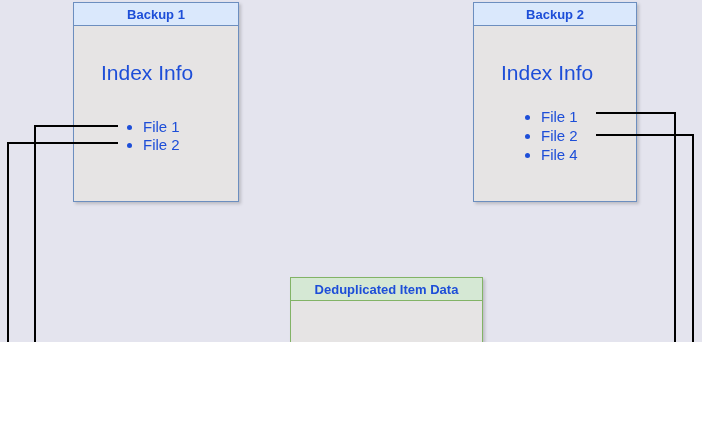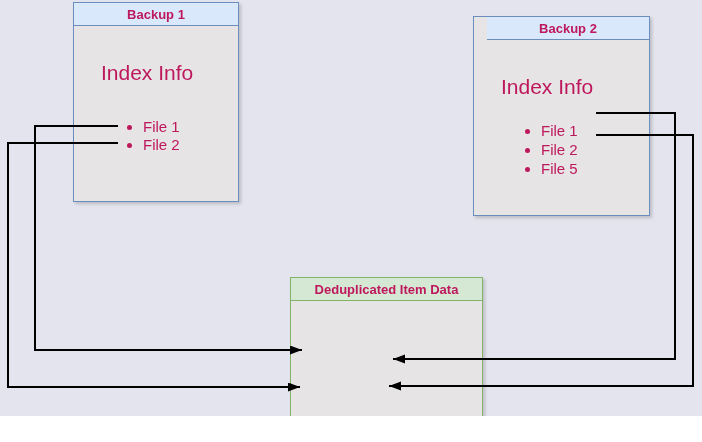--- a/index.html
+++ b/index.html
@@ -1,23 +1,23 @@
 <!DOCTYPE html>
 <html style="--page_bg: #e4e4ee; --box_fill: #e6e4e4; --blue_border: #6c8ebf; --blue_header_fill: #dae8fc; --green_border: #82b366; --green_header_fill: #d5e8d4; --connector: #000000;"><head>
 <meta charset="utf-8">
 <style>
   html, body { margin: 0; padding: 0; }
   .page {
     position: relative;
     width: 702px;
-    height: 416px;
+    height: 342px;
     background: var(--page_bg, #e4e4ee);
     font-family: "Liberation Sans", sans-serif;
     overflow: hidden;
-    color: #be185d;
+    color: #1d4ed8;
   }
   .connectors {
     position: absolute;
     inset: 0;
     width: 702px;
     height: 442px;
     z-index: 5;
     pointer-events: none;
     color: var(--connector, #000000);
   }
@@ -58,21 +58,21 @@
     position: absolute;
     margin: 0;
     list-style: disc outside;
     font-size: 15px;
   }
   #backup1-box  ul.filelist { left: 0; top: 115px; padding-left: 69px; line-height: 18px; }
   #backup2-box  ul.filelist { left: 0; top: 104px; padding-left: 67px; line-height: 19px; }
   #dedup-box    ul.filelist { left: 0; top:  62px; padding-left: 68px; line-height: 18px; }
 
   #backup1-box { left: 73px;  top: 2px;   width: 164px; height: 198px; }
-  #backup2-box { left: 473px; top: 16px;   width: 162px; height: 198px; padding-left: 13px; }
+  #backup2-box { left: 473px; top: 2px;   width: 162px; height: 198px; }
   #dedup-box   { left: 254px; top: 277px; width: 191px; height: 163px; margin-left: 36px; }
 </style>
 </head>
 <body>
 
 <div class="page">
 
   <svg class="connectors" viewBox="0 0 702 442" xmlns="http://www.w3.org/2000/svg">
     <defs>
       <marker id="arrowhead" markerWidth="14" markerHeight="10" refX="12" refY="4.5" orient="auto" markerUnits="userSpaceOnUse">
@@ -93,21 +93,21 @@
       <li>File 2</li>
     </ul>
   </div>
 
   <div class="box blue" id="backup2-box">
     <div class="hdr">Backup 2</div>
     <div class="subtitle">Index Info</div>
     <ul class="filelist">
       <li>File 1</li>
       <li>File 2</li>
-      <li>File 5</li>
+      <li>File 4</li>
     </ul>
   </div>
 
   <div class="box green" id="dedup-box">
     <div class="hdr">Deduplicated Item Data</div>
   </div>
 
 </div>
 
 </body></html>

